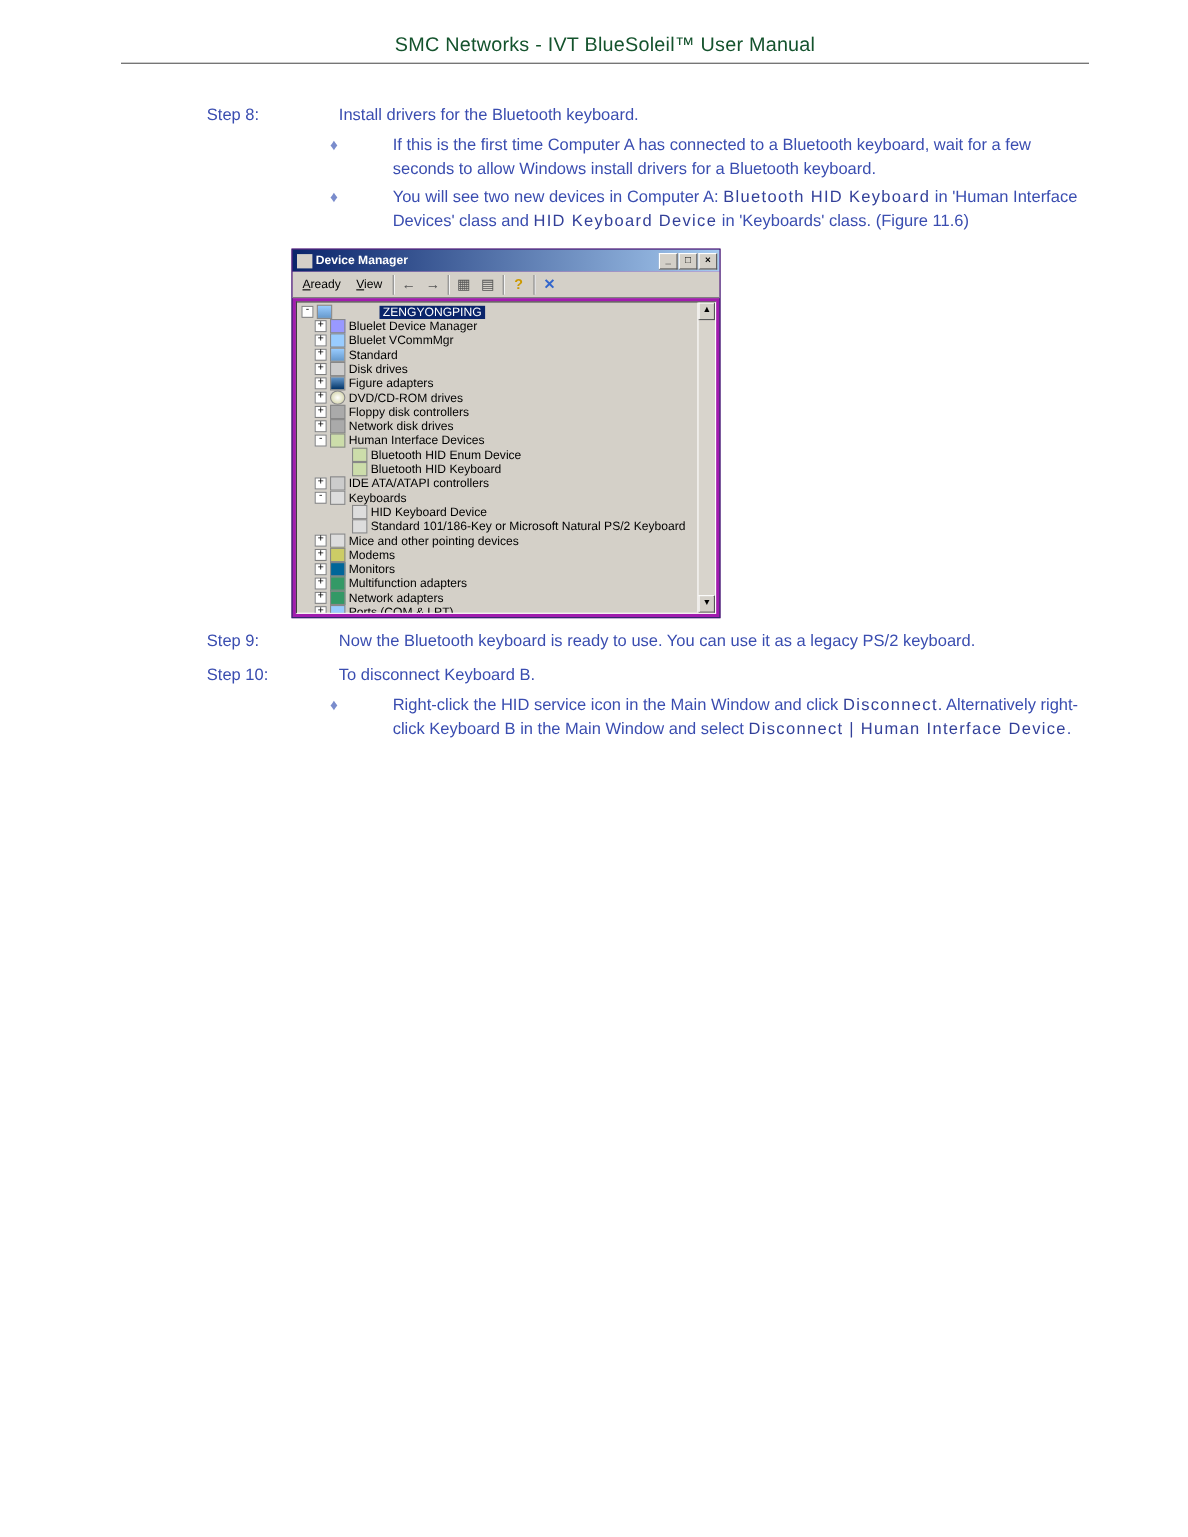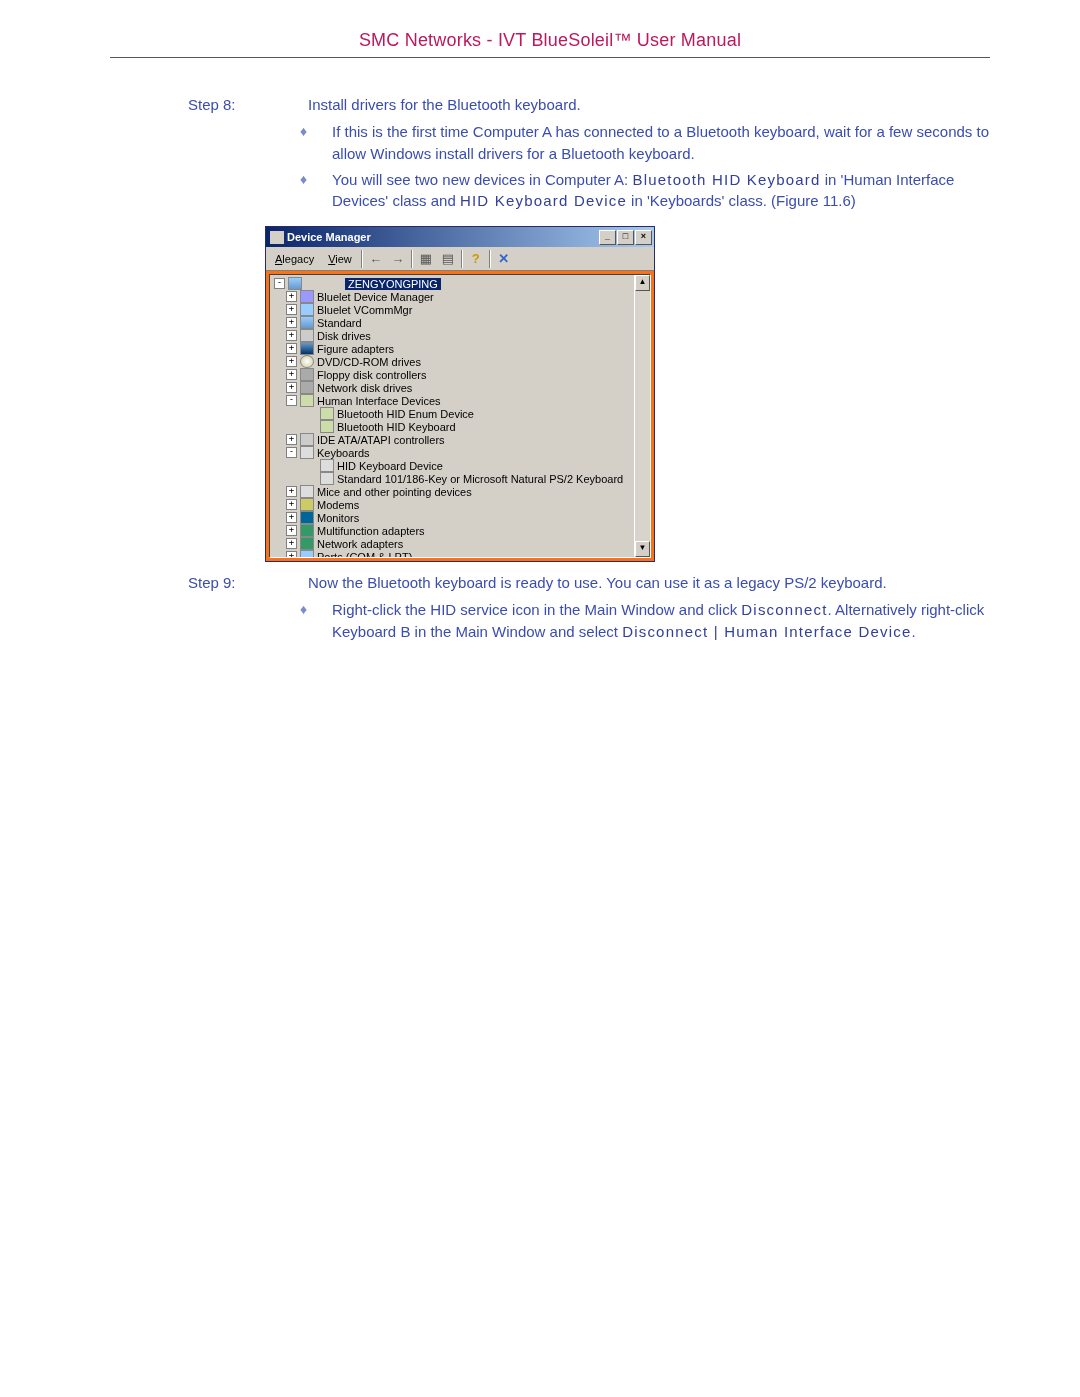--- a/index.html
+++ b/index.html
@@ -10,21 +10,21 @@
     font-size: 15px;
     color: #333;
     width: 1080px;
   }
   .page {
     padding: 30px 90px 30px 110px;
     box-sizing: border-box;
   }
   .header-title {
     text-align: center;
-    color: #be185d;
+    color: #14532d;
     font-size: 18px;
     font-family: Verdana, sans-serif;
     letter-spacing: 0.2px;
     margin-bottom: 6px;
   }
   .hr {
     border: none;
     border-top: 1.5px solid #555;
     margin: 0 0 36px 0;
   }
@@ -58,20 +58,21 @@
   }
   .bullet-sym {
     width: 26px;
     padding-left: 190px;
     color: #7a8ccc;
     font-size: 14px;
   }
   .bullet-text {
     flex: 1;
     padding-left: 6px;
+    margin-left: 25px;
   }
   .kbd-term {
     letter-spacing: 1.2px;
     color: #334099;
   }
   .figure-wrap {
     margin: 10px 0 10px 155px;
   }
   .figure-caption {
     text-align: center;
@@ -84,21 +85,21 @@
     font-size: 15px;
     color: #666;
     margin-top: 350px;
     padding-right: 10px;
   }
 
   
   .dm-window {
     width: 388px;
     border: 1px solid #2a2a66;
-    background: #f97316;
+    background: #a21caf;
     font-family: Tahoma, sans-serif;
     font-size: 11px;
     color: #000;
   }
   .dm-titlebar {
     background: linear-gradient(to right, #0a246a, #a6caf0);
     color: #fff;
     font-weight: bold;
     font-size: 11px;
     padding: 2px 2px 2px 4px;
@@ -267,21 +268,21 @@
       <div class="dm-titlebar">
         <span class="dm-title-icon"></span>
         <span class="dm-title-text">Device Manager</span>
         <span class="dm-winbtns">
           <span class="dm-winbtn">_</span>
           <span class="dm-winbtn">□</span>
           <span class="dm-winbtn">×</span>
         </span>
       </div>
       <div class="dm-menubar">
-        <span class="dm-menu-item"><u>A</u><span>legacy</span></span>
+        <span class="dm-menu-item"><u>A</u><span>ready</span></span>
         <span class="dm-menu-item"><u>V</u><span>iew</span></span>
         <span class="dm-sep"></span>
         <span class="dm-tool">←</span>
         <span class="dm-tool">→</span>
         <span class="dm-sep"></span>
         <span class="dm-tool">▦</span>
         <span class="dm-tool">▤</span>
         <span class="dm-sep"></span>
         <span class="dm-tool" style="color:#c90;font-weight:bold">?</span>
         <span class="dm-sep"></span>
@@ -406,20 +407,24 @@
         </div>
       </div>
     </div>
   </div>
 
   <div class="step">
     <div class="step-label">Step 9:</div>
     <div class="step-body">Now the Bluetooth keyboard is ready to use. You can use it as a legacy PS/2 keyboard.</div>
   </div>
 
+  <div class="step" style="margin-top:10px">
+    <div class="step-label">Step 10:</div>
+    <div class="step-body">To disconnect Keyboard B.</div>
+  </div>
   <ul class="bullets">
     <li>
       <span class="bullet-sym">♦</span>
       <span class="bullet-text">
         <span>Right-click the HID service icon in the Main Window and click </span><span class="kbd-term">Disconnect</span><span>. Alternatively right-click Keyboard B in the Main Window and select </span><span class="kbd-term">Disconnect | Human Interface Device</span><span>.</span>
       </span>
     </li>
   </ul>
 
 </div>

